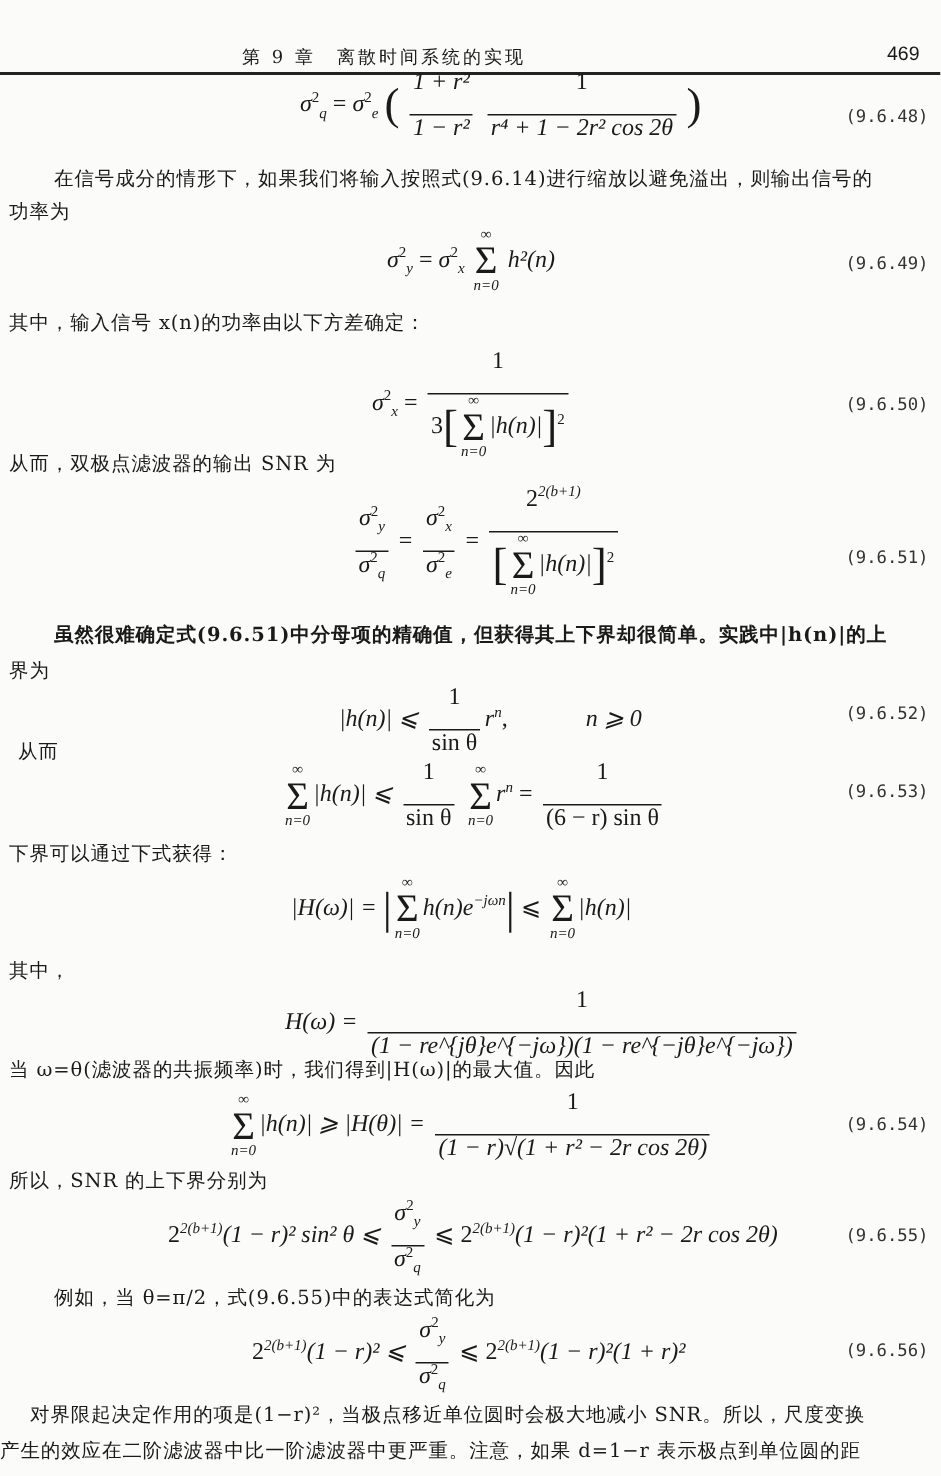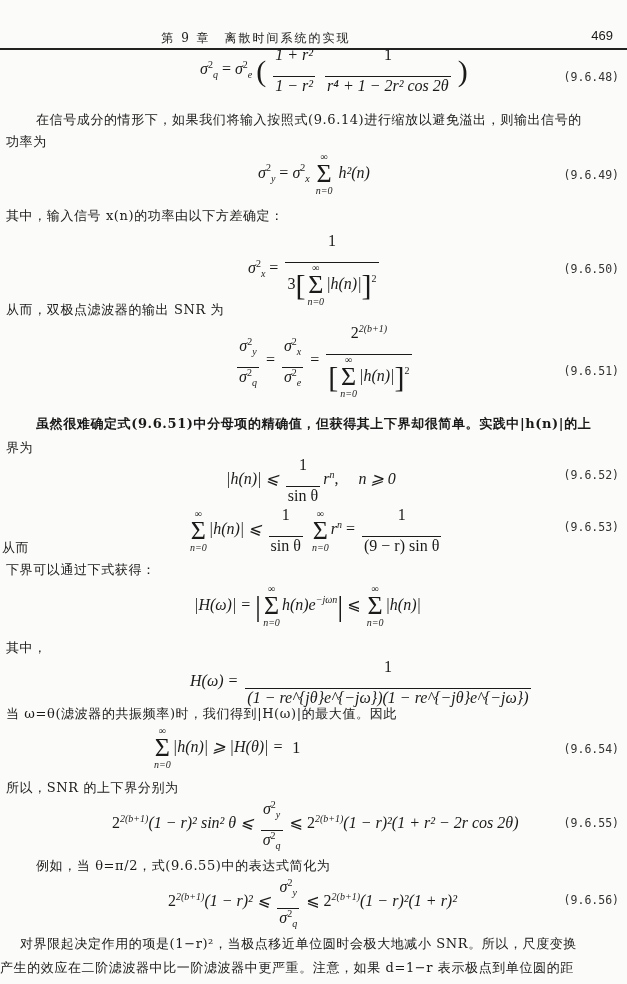--- a/index.html
+++ b/index.html
@@ -99,44 +99,44 @@
 
 <div class="abs txt" style="top:414px;left:36px;font-weight:bold;">虽然很难确定式(9.6.51)中分母项的精确值，但获得其上下界却很简单。实践中|h(n)|的上</div>
 <div class="abs txt" style="top:438px;left:6px;">界为</div>
 
 <div class="abs eq" style="top:456px;left:226px;">
   <span class="i">|h(n)| ⩽</span>
   <span class="frac">
       <span class="num">1</span>
       <span class="den">sin θ</span>
     </span><span class="i">r</span><sup class="i">n</sup>,
-  <span class="i" style="margin-left:16px;">n ⩾ 0</span>
+  <span class="i" style="margin-left:48px;">n ⩾ 0</span>
 </div>
 <div class="abs eqno" style="top:468px;">(9.6.52)</div>
 
-<div class="abs txt" style="top:492px;left:2px;margin-top:46px;">从而</div>
+<div class="abs txt" style="top:492px;left:12px;">从而</div>
 
 <div class="abs eq" style="top:506px;left:188px;">
   <span class="sum">
       <span class="lim">∞</span>
       <span class="s">Σ</span>
       <span class="lim">n=0</span>
     </span><span class="i">|h(n)| ⩽</span>
   <span class="frac">
       <span class="num">1</span>
       <span class="den">sin θ</span>
     </span>
   <span class="sum">
       <span class="lim">∞</span>
       <span class="s">Σ</span>
       <span class="lim">n=0</span>
     </span><span class="i">r</span><sup class="i">n</sup> =
   <span class="frac">
       <span class="num">1</span>
-      <span class="den">(9 − r) sin θ</span>
+      <span class="den">(6 − r) sin θ</span>
     </span>
 </div>
 <div class="abs eqno" style="top:520px;">(9.6.53)</div>
 
 <div class="abs txt" style="top:560px;left:6px;">下界可以通过下式获得：</div>
 
 <div class="abs eq" style="top:584px;left:194px;">
   <span class="i">|H(ω)| =</span>
   <span class="big">|</span><span class="sum">
       <span class="lim">∞</span>
@@ -163,20 +163,21 @@
 <div class="abs txt" style="top:704px;left:6px;">当 ω=θ(滤波器的共振频率)时，我们得到|H(ω)|的最大值。因此</div>
 
 <div class="abs eq" style="top:726px;left:152px;">
   <span class="sum">
       <span class="lim">∞</span>
       <span class="s">Σ</span>
       <span class="lim">n=0</span>
     </span><span class="i">|h(n)| ⩾ |H(θ)| =</span>
   <span class="frac">
       <span class="num">1</span>
+      <span class="den i">(1 − r)√(1 + r² − 2r cos 2θ)</span>
     </span>
 </div>
 <div class="abs eqno" style="top:742px;">(9.6.54)</div>
 
 <div class="abs txt" style="top:778px;left:6px;">所以，SNR 的上下界分别为</div>
 
 <div class="abs eq" style="top:800px;left:112px;">
   <span>2</span><sup class="i">2(b+1)</sup><span class="i">(1 − r)² sin² θ ⩽</span>
   <span class="frac">
       <span class="num"><span class="i">σ</span><sup>2</sup><sub class="i">y</sub></span>

